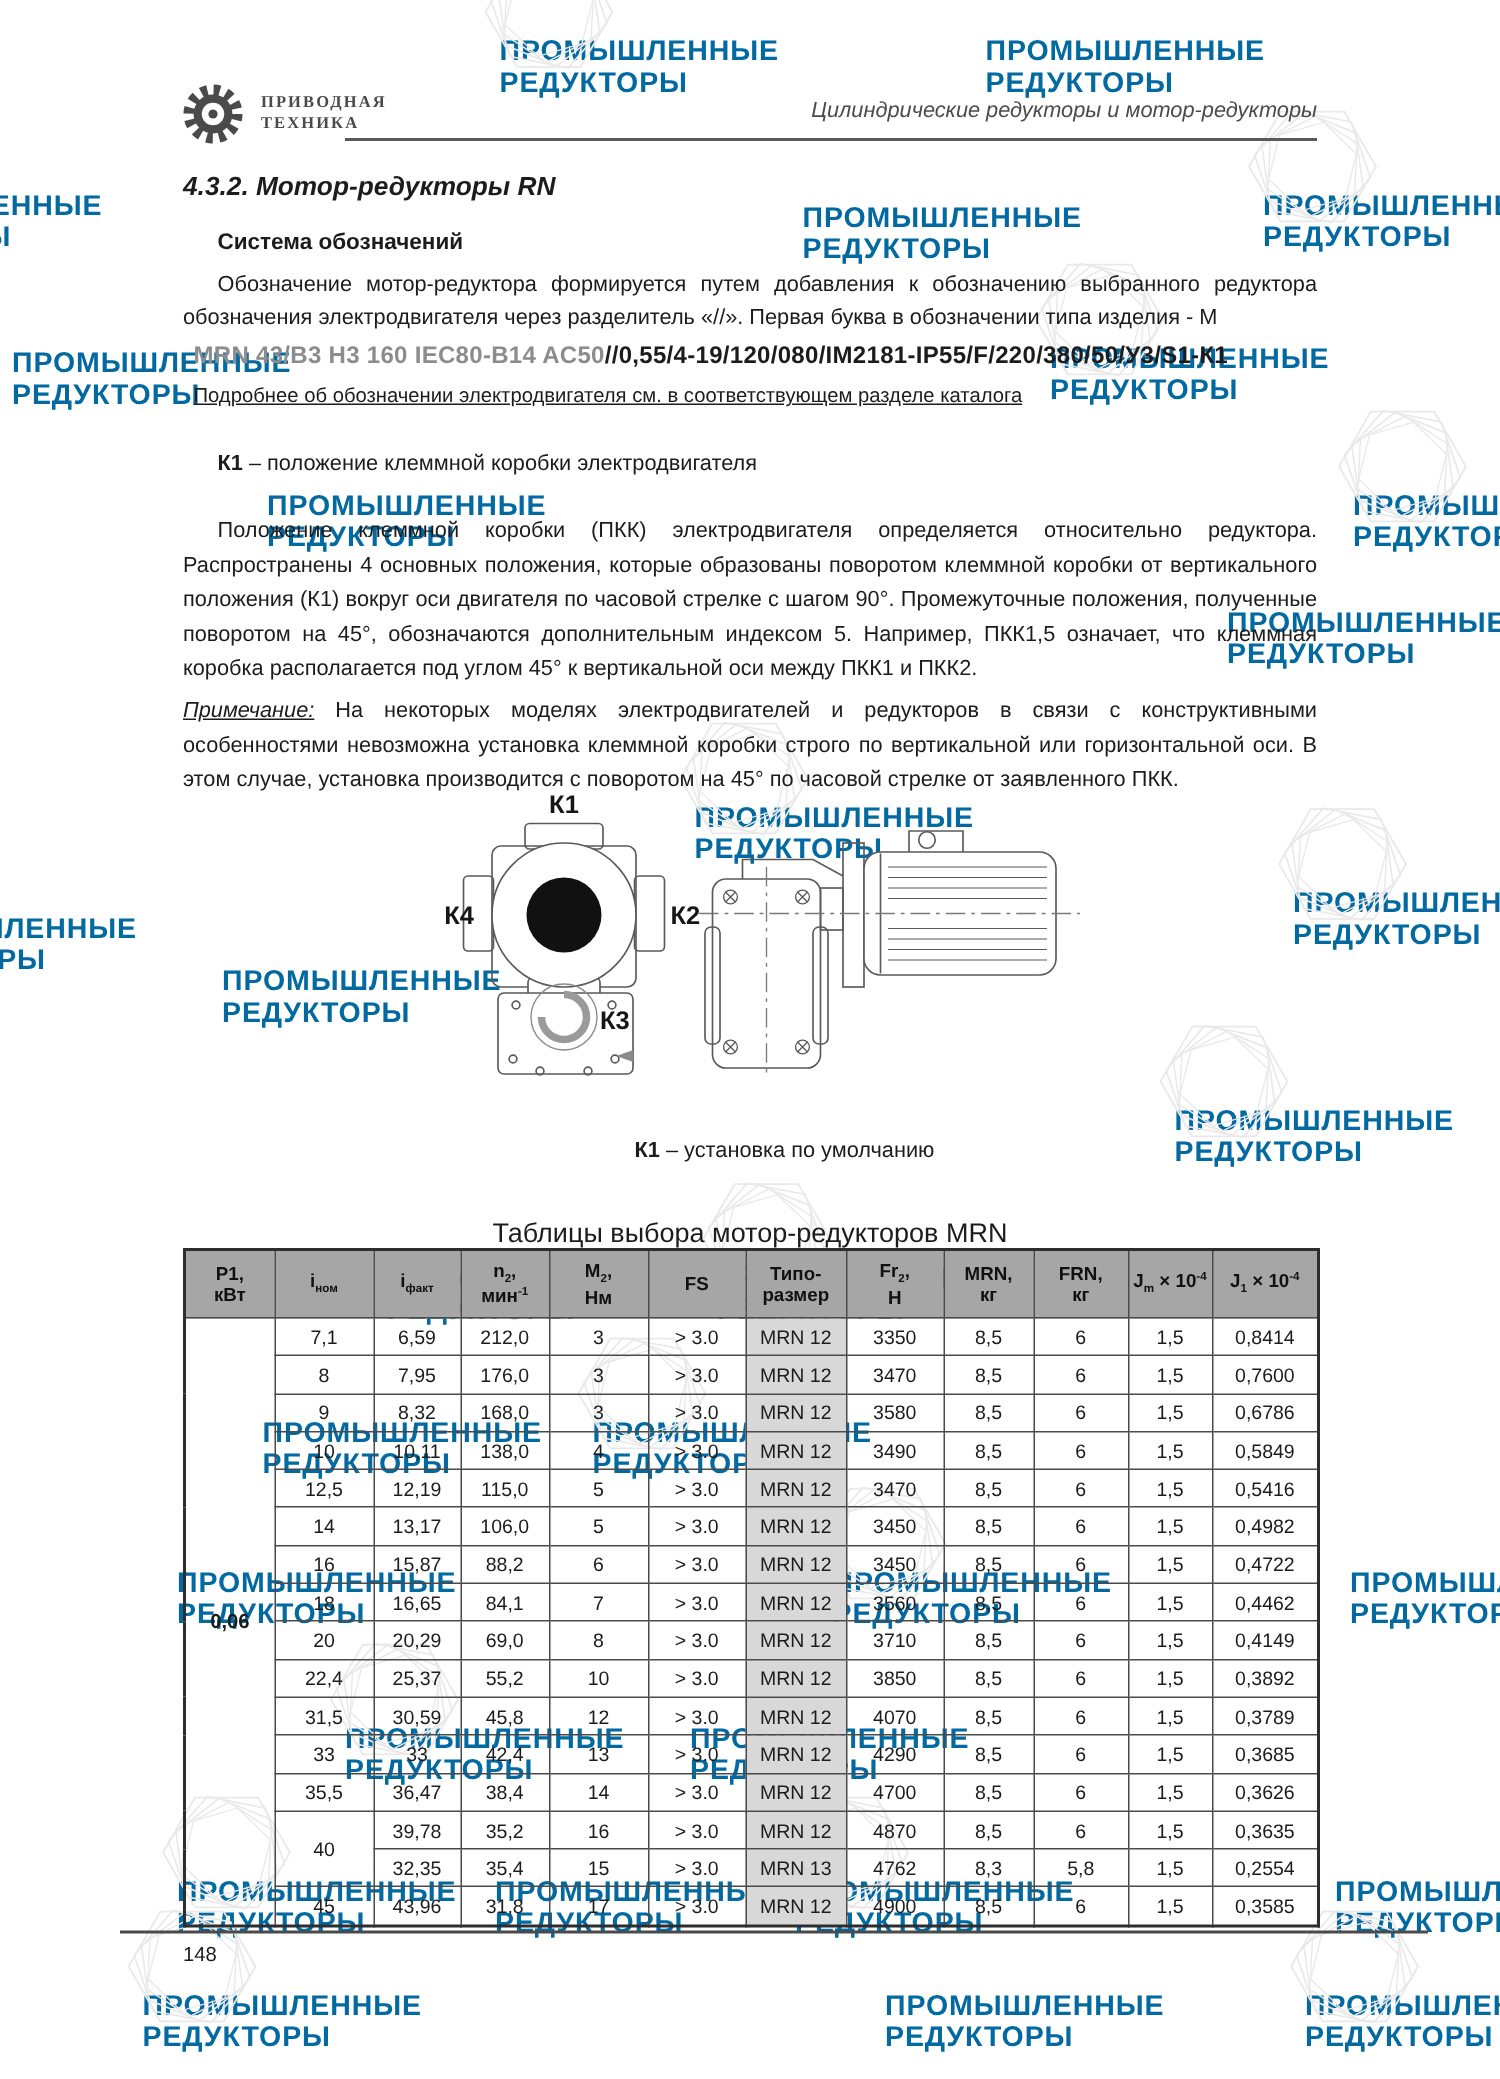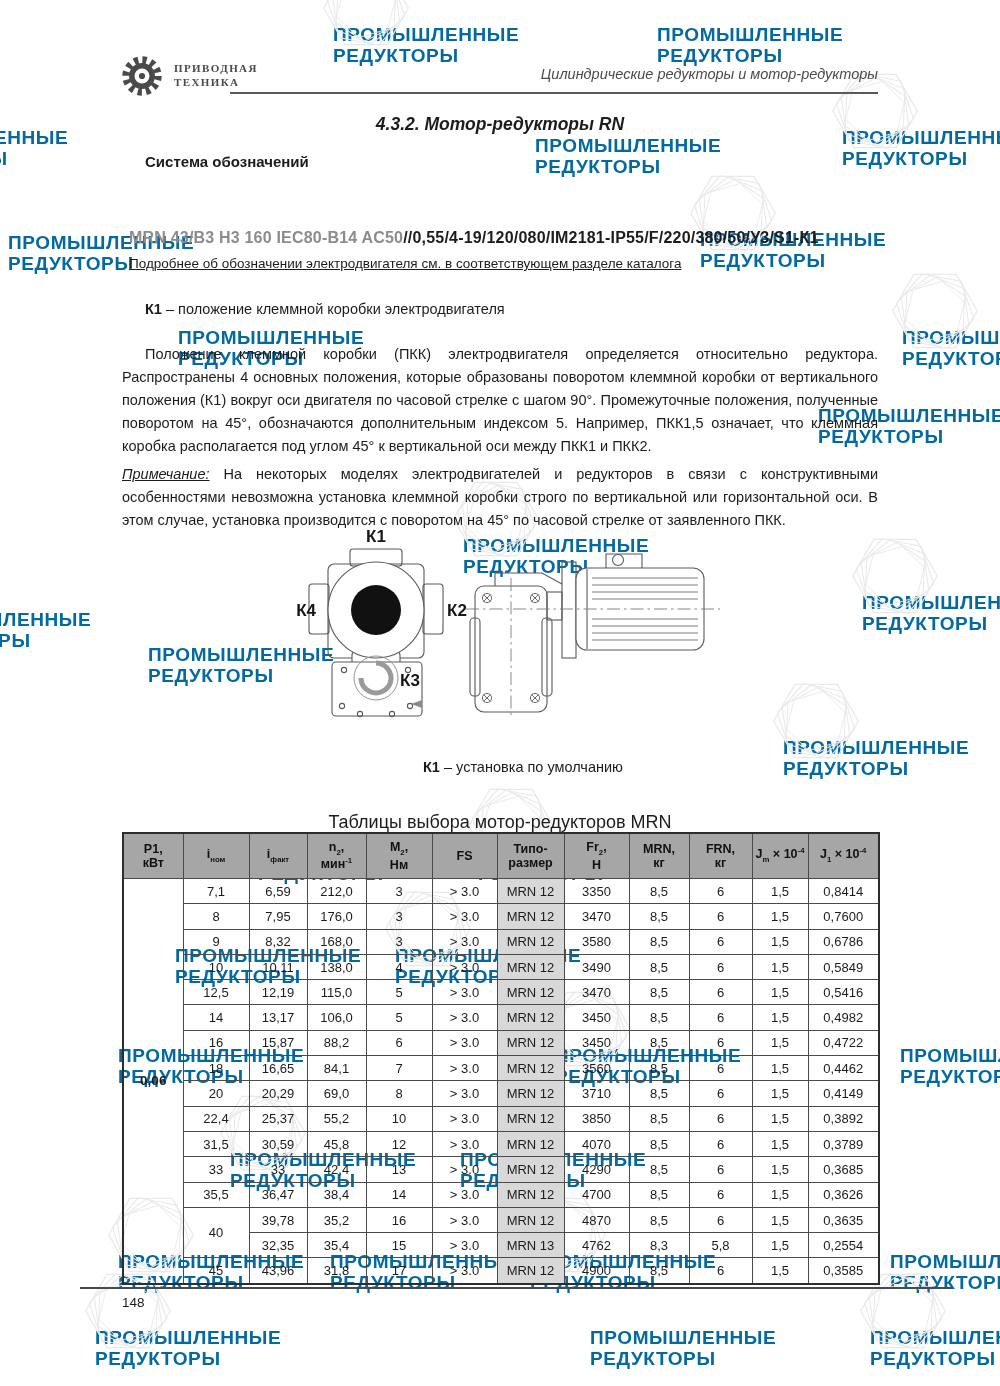--- a/index.html
+++ b/index.html
@@ -12,21 +12,21 @@
   .wm-hex{position:absolute;left:-14px;top:-64px;width:94px;height:94px;}
   
   .hdr-logo{position:absolute;left:118px;top:52px;display:flex;align-items:center;z-index:2;}
   .hdr-logo-text{margin-left:8px;font-family:"Liberation Serif",serif;font-weight:bold;
       font-size:11px;letter-spacing:1.4px;color:#4a4a4a;line-height:1.25;}
   .hdr-right{position:absolute;right:122px;top:66px;font-style:italic;font-size:14.5px;
       color:#4b4b4b;z-index:2;}
   .hdr-rule{position:absolute;left:230px;top:92px;width:648px;height:2px;background:#5a5a5a;z-index:2;}
   
   .blk{position:absolute;left:122px;width:756px;z-index:2;}
-  .doc-title{top:114px;text-align:center;font-size:17.5px;font-weight:bold;font-style:italic;}
+  .doc-title{top:114px;text-align:left;font-size:17.5px;font-weight:bold;font-style:italic;}
   .subheading{top:153px;font-size:15px;font-weight:bold;padding-left:23px;}
   .intro{top:179px;font-size:14.5px;line-height:22px;text-align:justify;text-indent:23px;margin:0;}
   .code-line{top:229px;font-size:16px;font-weight:bold;padding-left:7px;letter-spacing:.2px;}
   .code-gray{color:var(--code-gray,#8c8c8c);margin-top:44px;}
   .link-line{top:256px;font-size:13.5px;text-decoration:underline;padding-left:7px;cursor:pointer;}
   .k1-line{top:301px;font-size:14.5px;padding-left:23px;}
   .pos-par{top:343px;font-size:14.5px;line-height:23px;text-align:justify;text-indent:23px;margin:0;}
   .note-par{top:463px;font-size:14.5px;line-height:23px;text-align:justify;margin:0;}
   .note-label{font-style:italic;text-decoration:underline;}
   .k1-default{top:759px;font-size:14.5px;padding-left:23px;text-align:center;}
@@ -250,20 +250,21 @@
     <div class="hdr-logo-text">
       <div>ПРИВОДНАЯ</div>
       <div>ТЕХНИКА</div>
     </div>
   </div>
   <div class="hdr-right">Цилиндрические  редукторы и мотор-редукторы</div>
   <div class="hdr-rule"></div>
 
   <div class="blk doc-title">4.3.2. Мотор-редукторы RN</div>
   <div class="blk subheading">Система обозначений</div>
+  <p class="blk intro">Обозначение мотор-редуктора формируется путем добавления к обозначению выбранного редуктора обозначения электродвигателя через разделитель «//». Первая буква в обозначении типа изделия - М</p>
   <div class="blk code-line">
     <span class="code-gray">MRN 43/B3 Н3 160 IEC80-B14 AC50</span><span>//0,55/4-19/120/080/IM2181-IP55/F/220/380/50/У3/S1-К1</span>
   </div>
   <div class="blk link-line">Подробнее об обозначении электродвигателя см. в соответствующем разделе каталога</div>
 
   <div class="blk k1-line">
     <span class="bold">К1</span><span> – положение клеммной коробки электродвигателя</span>
   </div>
   <p class="blk pos-par">Положение клеммной коробки (ПКК) электродвигателя определяется относительно редуктора. Распространены 4 основных положения, которые образованы поворотом клеммной коробки от вертикального положения (К1) вокруг оси двигателя по часовой стрелке с шагом 90°. Промежуточные положения, полученные поворотом на 45°, обозначаются дополнительным индексом 5. Например, ПКК1,5 означает, что клеммная коробка располагается под углом 45° к вертикальной оси между ПКК1 и ПКК2.</p>
   <p class="blk note-par">

